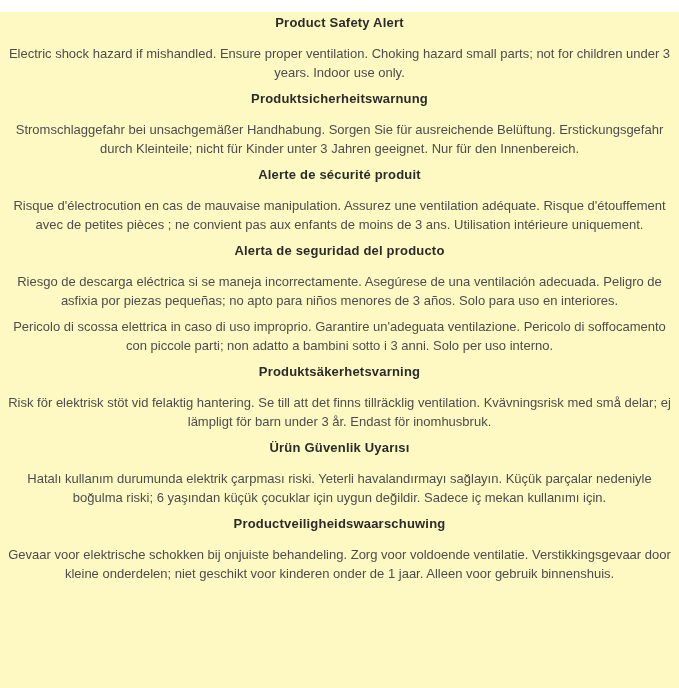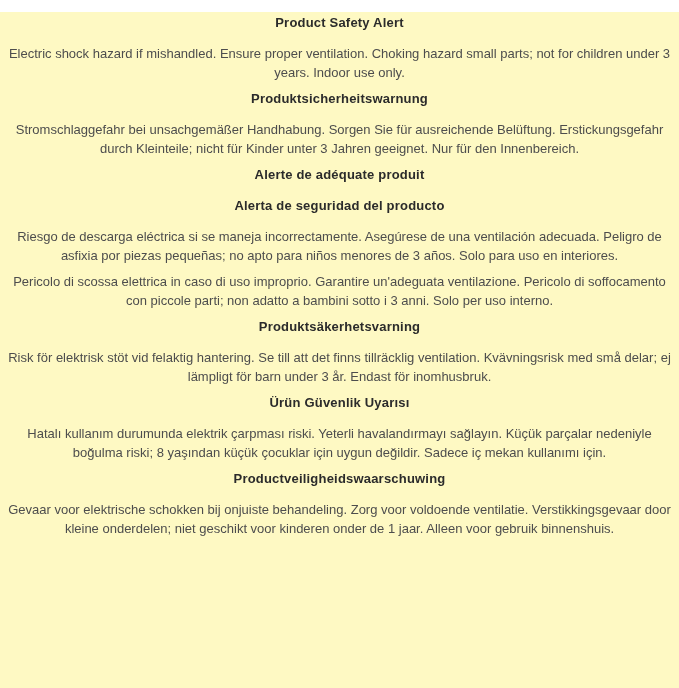--- a/index.html
+++ b/index.html
@@ -47,40 +47,41 @@
     <h2>Product Safety Alert</h2>
     <p>Electric shock hazard if mishandled. Ensure proper ventilation. Choking hazard small parts; not for children under 3 years. Indoor use only.</p>
   </section>
 
   <section class="alert-section">
     <h2>Produktsicherheitswarnung</h2>
     <p>Stromschlaggefahr bei unsachgemäßer Handhabung. Sorgen Sie für ausreichende Belüftung. Erstickungsgefahr durch Kleinteile; nicht für Kinder unter 3 Jahren geeignet. Nur für den Innenbereich.</p>
   </section>
 
   <section class="alert-section">
-    <h2>Alerte de adéquate produit</h2>
+    <h2>Alerte de sécurité produit</h2>
+    <p>Risque d'électrocution en cas de mauvaise manipulation. Assurez une ventilation adéquate. Risque d'étouffement avec de petites pièces ; ne convient pas aux enfants de moins de 3 ans. Utilisation intérieure uniquement.</p>
   </section>
 
   <section class="alert-section">
     <h2>Alerta de seguridad del producto</h2>
     <p>Riesgo de descarga eléctrica si se maneja incorrectamente. Asegúrese de una ventilación adecuada. Peligro de asfixia por piezas pequeñas; no apto para niños menores de 3 años. Solo para uso en interiores.</p>
   </section>
 
   <section class="alert-section">
     <p>Pericolo di scossa elettrica in caso di uso improprio. Garantire un'adeguata ventilazione. Pericolo di soffocamento con piccole parti; non adatto a bambini sotto i 3 anni. Solo per uso interno.</p>
   </section>
 
   <section class="alert-section">
     <h2>Produktsäkerhetsvarning</h2>
     <p>Risk för elektrisk stöt vid felaktig hantering. Se till att det finns tillräcklig ventilation. Kvävningsrisk med små delar; ej lämpligt för barn under 3 år. Endast för inomhusbruk.</p>
   </section>
 
   <section class="alert-section">
     <h2>Ürün Güvenlik Uyarısı</h2>
-    <p>Hatalı kullanım durumunda elektrik çarpması riski. Yeterli havalandırmayı sağlayın. Küçük parçalar nedeniyle boğulma riski; 8 yaşından küçük çocuklar için uygun değildir. Sadece iç mekan kullanımı için.</p>
+    <p>Hatalı kullanım durumunda elektrik çarpması riski. Yeterli havalandırmayı sağlayın. Küçük parçalar nedeniyle boğulma riski; 6 yaşından küçük çocuklar için uygun değildir. Sadece iç mekan kullanımı için.</p>
   </section>
 
   <section class="alert-section">
   </section>
 
   <section class="alert-section">
     <h2>Productveiligheidswaarschuwing</h2>
     <p>Gevaar voor elektrische schokken bij onjuiste behandeling. Zorg voor voldoende ventilatie. Verstikkingsgevaar door kleine onderdelen; niet geschikt voor kinderen onder de 1 jaar. Alleen voor gebruik binnenshuis.</p>
   </section>
 </main>

